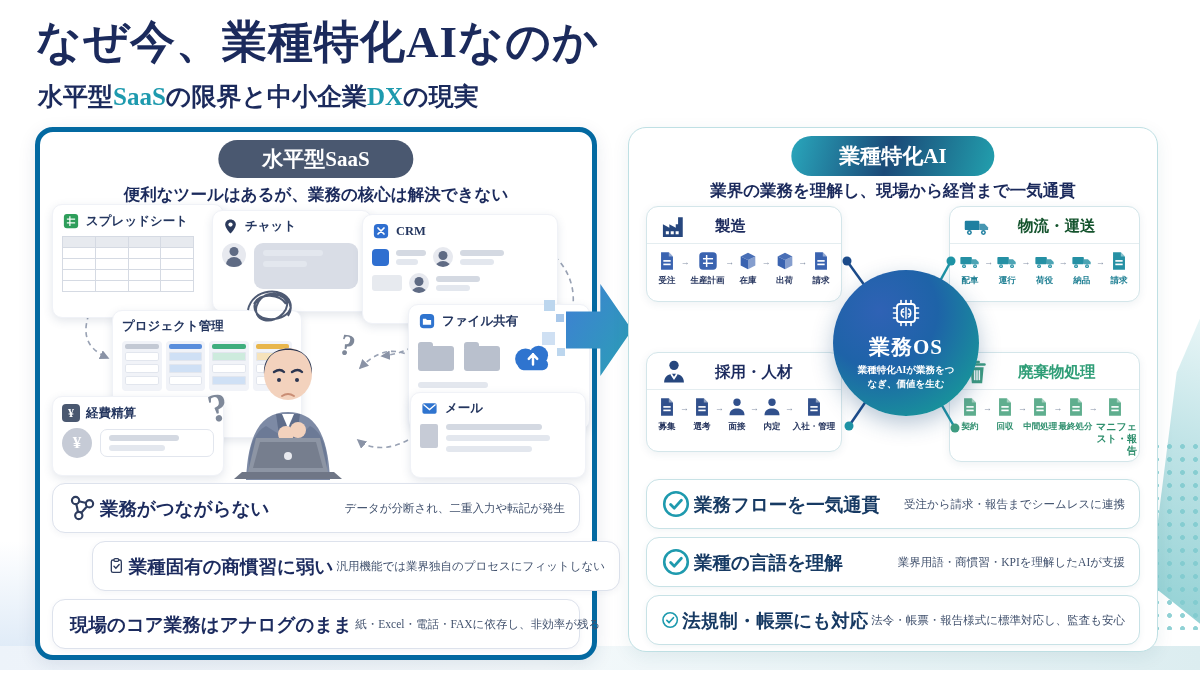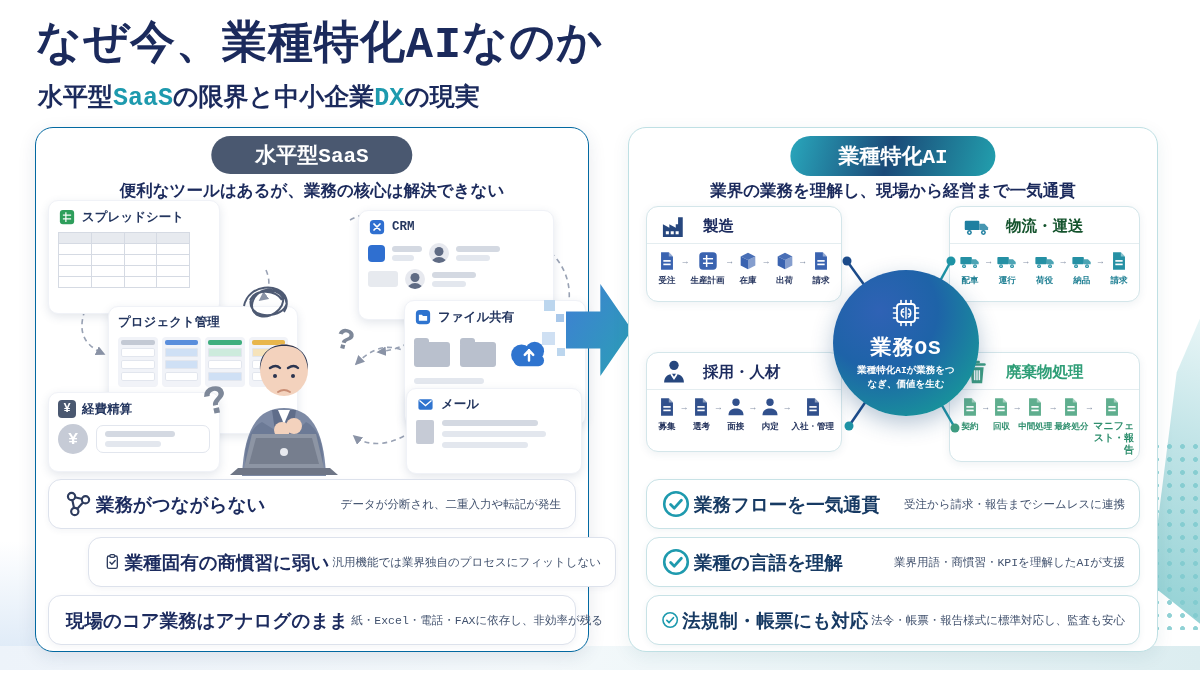--- a/index.html
+++ b/index.html
@@ -1,38 +1,38 @@
 <!DOCTYPE html>
 <html><head>
 <meta charset="utf-8">
 <style>
   html,body{margin:0;padding:0;background:#ffffff;}
   .stage{position:relative;width:1200px;height:670px;overflow:hidden;background:#ffffff;
-         font-family:Liberation Mono, monospace;}
+         font-family:Liberation Serif, serif;}
 
   
   .decor-bottom{position:absolute;left:0;bottom:0;width:100%;height:24px;
     background:linear-gradient(90deg,#edf3fa 0%,#f4f9fb 45%,#dcedf0 100%);}
   .decor-bl{position:absolute;left:0;bottom:0;width:300px;height:130px;
     background:radial-gradient(ellipse at 0% 100%,#d9e7f6 0%,rgba(217,231,246,0) 70%);}
   .decor-right{position:absolute;right:-8px;top:300px;width:58px;height:330px;
     background:linear-gradient(200deg,#eef8f9 0%,#bfe3e6 45%,#8fd0d3 100%);
     clip-path:polygon(100% 0,100% 100%,0 86%,46% 22%);}
   .decor-dots{position:absolute;right:0;top:440px;width:50px;height:190px;opacity:.85;
     background-image:radial-gradient(#7ecace 2.1px,transparent 2.7px);background-size:13px 13px;}
 
   
   .page-title{position:absolute;left:36px;top:12px;font-size:45px;font-weight:800;
     color:#1b2a5c;letter-spacing:1px;}
   .page-sub{position:absolute;left:38px;top:80px;font-size:25px;font-weight:800;color:#1b2a5c;}
   .page-sub .accent{color:#1e9aae;}
 
   
   .panel{position:absolute;top:127px;height:523px;background:#fff;border-radius:18px;}
-  .panel.left{left:35px;width:552px;border:1px solid #0369a1;box-shadow:0 5px 18px rgba(30,50,90,.10);}
+  .panel.left{left:35px;width:552px;border:5px solid #0369a1;box-shadow:0 5px 18px rgba(30,50,90,.10);}
   .panel.right{left:628px;width:528px;border:1.5px solid #bfe0e4;box-shadow:0 5px 18px rgba(25,90,100,.08);}
   .badge{position:absolute;top:8px;left:50%;transform:translateX(-50%);border-radius:22px;
     color:#fff;font-weight:800;white-space:nowrap;}
   .badge.slate{background:#4a5870;font-size:21px;padding:5px 44px;}
   .badge.grad{background:linear-gradient(105deg,#29a7bc 0%,#1b4a78 48%,#22a0ae 100%);
     font-size:21px;padding:6px 48px;}
   .panel-sub{position:absolute;top:52px;width:100%;text-align:center;
     font-size:16.5px;font-weight:800;color:#1b2a5c;}
 
   
@@ -71,21 +71,21 @@
     border:1px solid #dde2ec;border-radius:13px;display:flex;align-items:center;
     padding:0 14px;gap:3px;box-sizing:border-box;box-shadow:0 2px 6px rgba(40,60,100,.05);}
   .row-title{font-size:18.5px;font-weight:800;color:#1c2b5e;white-space:nowrap;}
   .row-desc{font-size:11.5px;color:#42526e;margin-left:auto;text-align:right;white-space:nowrap;}
   .panel.right .row-card{left:17px;width:494px;border-color:#c8e2e6;box-shadow:0 2px 6px rgba(30,90,105,.06);}
   .panel.right .row-title{color:#173a63;}
 
   
   .ind{position:absolute;background:#fff;border:1px solid #d4e6ea;border-radius:12px;
     box-shadow:0 2px 8px rgba(40,80,100,.08);box-sizing:border-box;z-index:1;}
-  .ind-head{display:flex;align-items:center;gap:14px;padding:5px 12px 3px;font-size:15.5px;font-weight:800;}
+  .ind-head{display:flex;align-items:center;gap:26px;padding:5px 12px 3px;font-size:15.5px;font-weight:800;}
   .ind-flow{display:flex;align-items:flex-start;justify-content:space-between;
     padding:6px 7px 4px;border-top:1px solid #e4edf0;}
   .step{display:flex;flex-direction:column;align-items:center;min-width:26px;}
   .step-label{font-size:8.5px;font-weight:700;margin-top:3px;white-space:nowrap;}
   .step-label.wrap{white-space:normal;width:44px;text-align:center;line-height:1.2;font-size:10px;}
   .sarrow{font-size:9px;color:#8793a8;margin-top:7px;}
   .ind.mfg .si{color:#3a63b0;} .ind.logi .si{color:#2590a4;}
   .ind.rec .si{color:#31508c;} .ind.waste .si{color:#5fae8e;}
   .ind.mfg .ind-head{color:#1c2b5e;} .ind.logi .ind-head{color:#14532d;}
   .ind.rec .ind-head{color:#1c2b5e;} .ind.waste .ind-head{color:#2f9e77;}
@@ -294,20 +294,35 @@
           <div class="mt"></div>
           <div class="mt"></div>
           <div class="mt"></div>
         <div class="mt"></div>
           <div class="mt"></div>
           <div class="mt"></div>
           <div class="mt"></div>
       </div>
     </div>
 
+    <div class="tool" style="left:172px;top:78px;width:140px;height:86px;">
+      <div class="tool-head">
+          <svg class="si" style="width:17px;height:17px;color:#2b3a5c">
+            <use href="#sym-pin"></use>
+          </svg>
+          <span>チャット</span>
+        </div>
+      <div style="display:flex;align-items:flex-start;gap:8px;margin-top:8px;">
+        <div class="avatar"></div>
+        <div class="bubble">
+            <div class="bar lt" style="width:60px"></div>
+            <div class="bar lt" style="width:44px;margin-top:5px"></div>
+          </div>
+      </div>
+    </div>
 
     <div class="tool" style="left:322px;top:82px;width:176px;height:94px;">
       <div class="tool-head">
           <svg class="si" style="width:18px;height:18px;color:#2f6fd0">
             <use href="#sym-x"></use>
           </svg>
           <span>CRM</span>
         </div>
       <div style="display:flex;align-items:center;gap:7px;margin-top:7px;">
         <div style="width:17px;height:17px;border-radius:4px;background:#2f6fd0;"></div>

